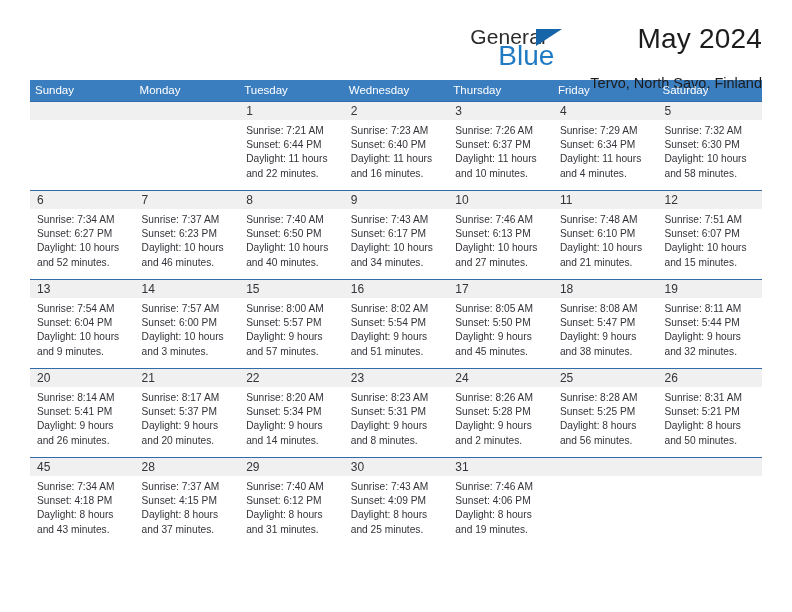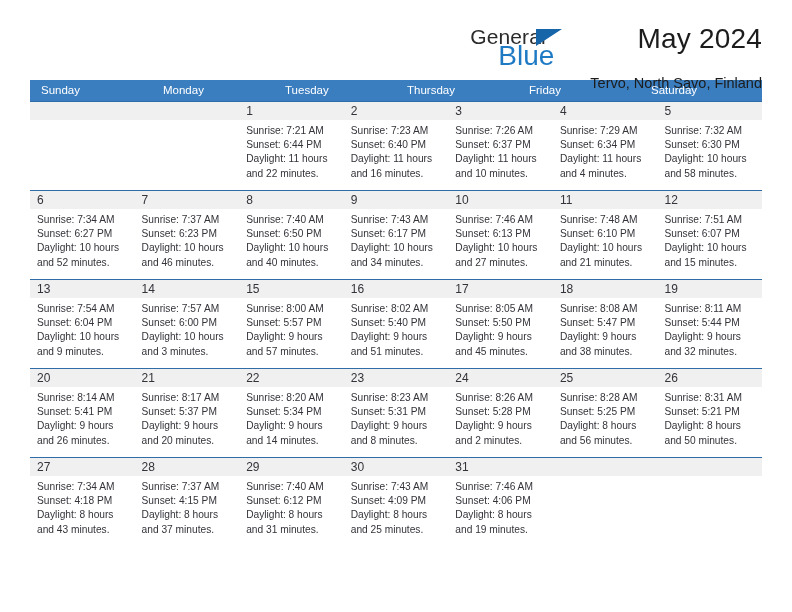--- a/index.html
+++ b/index.html
@@ -88,21 +88,21 @@
   .weekday-row {
     display: flex;
     background: #3a7ec0;
     height: 21px;
   }
   .weekday {
     flex: 1 1 0;
     color: #ffffff;
     font-size: 11.5px;
     line-height: 21px;
-    padding-left: 11px;
+    padding-left: 5px;
     white-space: nowrap;
   }
 
   .week-row {
     display: flex;
     border-top: 1.5px solid #2f6ca8;
     height: 89px;
   }
   .week-row.first { border-top: 1.5px solid #2f6ca8; }
 
@@ -150,20 +150,21 @@
       <div class="cal-subtitle">Tervo, North Savo, Finland</div>
     </div>
 
   </div>
 
   <div class="calendar">
     <div class="weekday-row" id="weekday-row">
         <div class="weekday">Sunday</div>
         <div class="weekday">Monday</div>
         <div class="weekday">Tuesday</div>
+        <div class="weekday">Wednesday</div>
         <div class="weekday">Thursday</div>
         <div class="weekday">Friday</div>
         <div class="weekday">Saturday</div>
       </div>
     <div id="weeks-container">
         <div class="week-row first">
           <div class="day-cell">
             <div class="day-num-band"></div>
             <div class="day-body"></div>
           </div>
@@ -307,21 +308,21 @@
               <div class="line">Sunrise: 8:00 AM</div>
               <div class="line">Sunset: 5:57 PM</div>
               <div class="line">Daylight: 9 hours</div>
               <div class="line">and 57 minutes.</div>
             </div>
           </div>
           <div class="day-cell">
             <div class="day-num-band">16</div>
             <div class="day-body">
               <div class="line">Sunrise: 8:02 AM</div>
-              <div class="line">Sunset: 5:40 PM</div>
+              <div class="line">Sunset: 5:54 PM</div>
               <div class="line">Daylight: 9 hours</div>
               <div class="line">and 51 minutes.</div>
             </div>
           </div>
           <div class="day-cell">
             <div class="day-num-band">17</div>
             <div class="day-body">
               <div class="line">Sunrise: 8:05 AM</div>
               <div class="line">Sunset: 5:50 PM</div>
               <div class="line">Daylight: 9 hours</div>
@@ -407,21 +408,21 @@
             <div class="day-body">
               <div class="line">Sunrise: 8:31 AM</div>
               <div class="line">Sunset: 5:21 PM</div>
               <div class="line">Daylight: 8 hours</div>
               <div class="line">and 50 minutes.</div>
             </div>
           </div>
         </div>
         <div class="week-row">
           <div class="day-cell">
-            <div class="day-num-band">27</div>
+            <div class="day-num-band">45</div>
             <div class="day-body">
               <div class="line">Sunrise: 7:34 AM</div>
               <div class="line">Sunset: 4:18 PM</div>
               <div class="line">Daylight: 8 hours</div>
               <div class="line">and 43 minutes.</div>
             </div>
           </div>
           <div class="day-cell">
             <div class="day-num-band">28</div>
             <div class="day-body">

